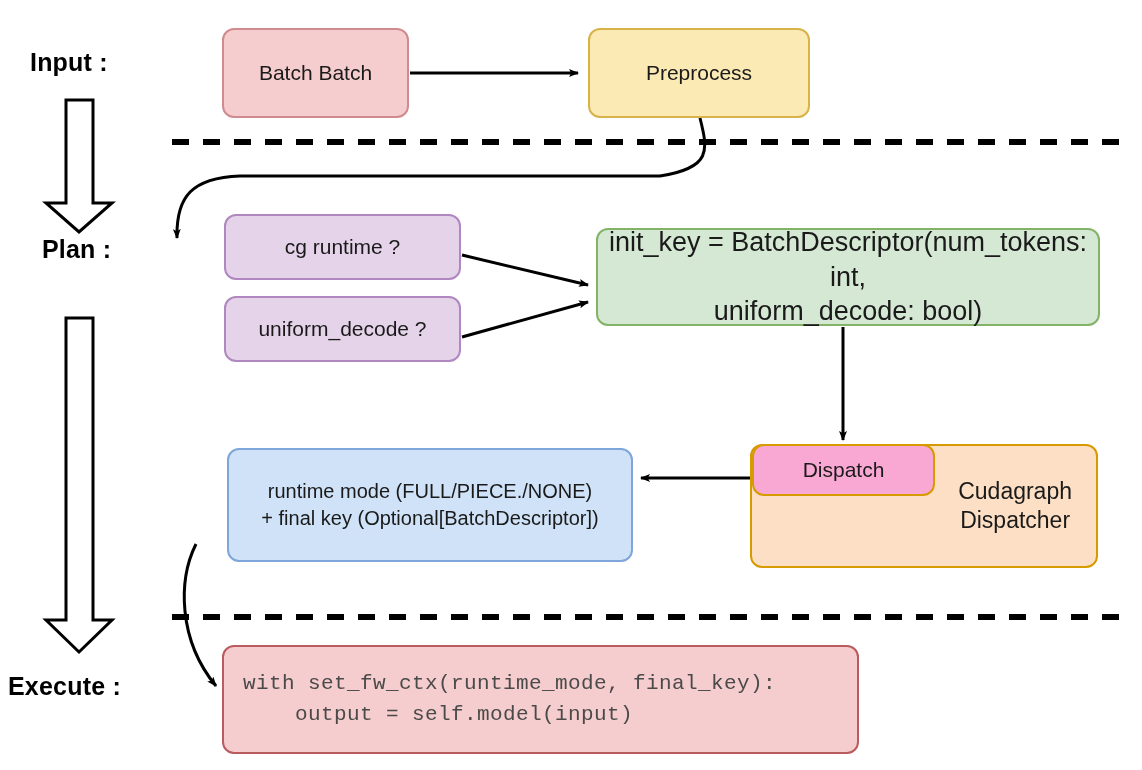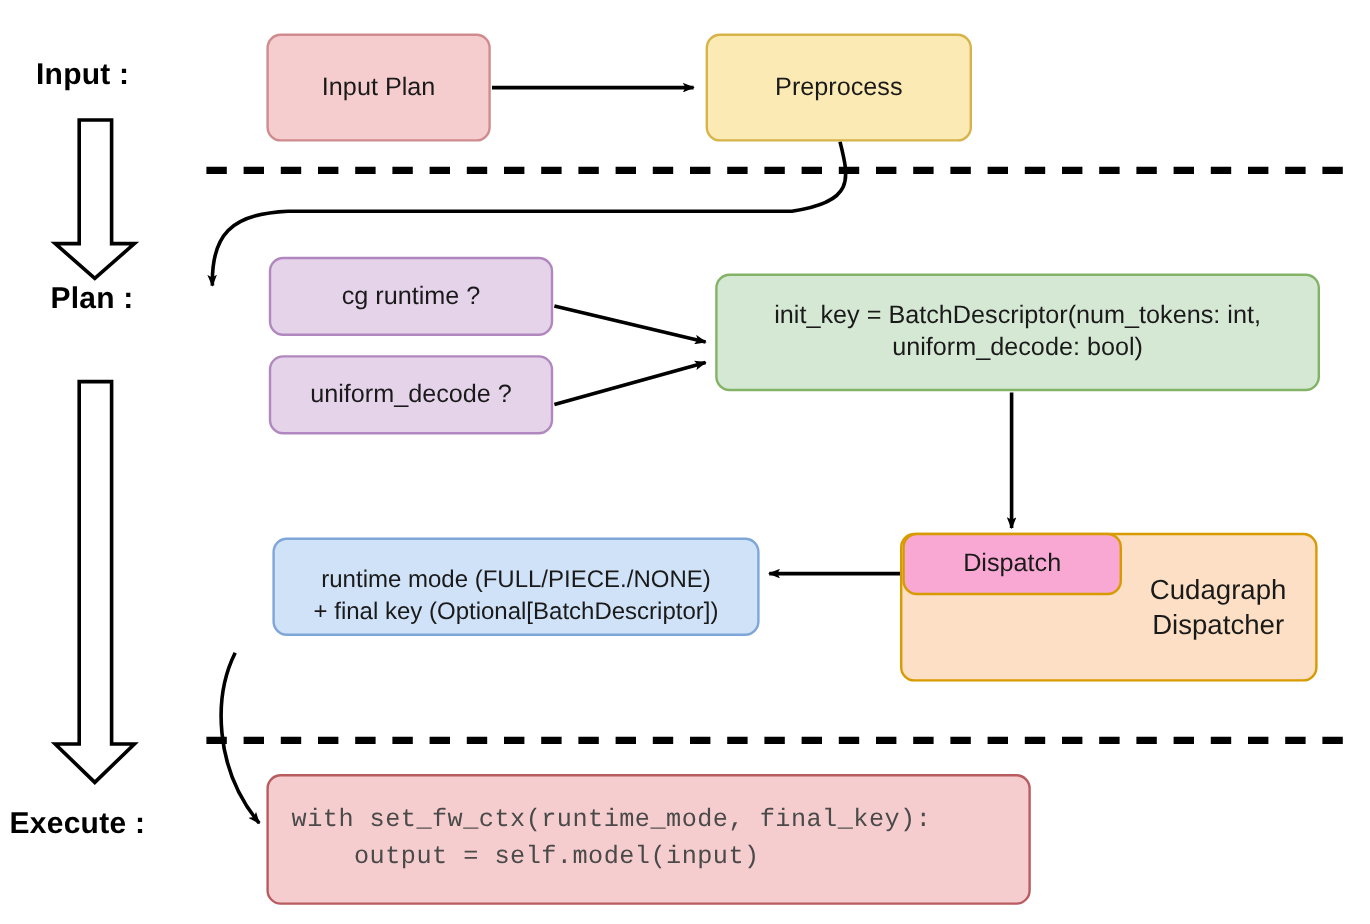--- a/index.html
+++ b/index.html
@@ -60,42 +60,41 @@
     left: 224px; top: 214px; width: 237px; height: 66px;
     background: #e5d3ea; border-color: #b088bf;
   }
   .node-uniform-decode {
     left: 224px; top: 296px; width: 237px; height: 66px;
     background: #e5d3ea; border-color: #b088bf;
   }
   .node-init-key {
     left: 596px; top: 228px; width: 504px; height: 98px;
     background: #d5e8d4; border-color: #82b366;
-    font-size: 21px;
+    font-size: 27px;
   }
   .node-cudagraph-dispatcher {
     left: 750px; top: 444px; width: 348px; height: 124px;
     background: #fcdfc4; border-color: #d79b00;
     align-items: center;
     justify-content: flex-end;
     padding-right: 24px;
     font-size: 23px;
   }
   .node-dispatch {
     left: 752px; top: 444px; width: 183px; height: 52px;
     background: #f9a8d4; border-color: #d79b00;
     font-size: 21px;
     z-index: 3;
   }
   .node-runtime-mode {
-    left: 227px; top: 448px; width: 406px; height: 82px;
+    left: 227px; top: 448px; width: 406px; height: 114px;
     background: #cfe2f7; border-color: #7ea6d9;
     font-size: 20px;
     line-height: 1.35;
-    align-items: flex-end;
   }
   .node-exec-code {
     left: 222px; top: 645px; width: 637px; height: 109px;
     background: #f6cdce; border-color: #b85c5f;
     font-family: "Liberation Mono", monospace;
     font-size: 21px;
     color: #4a4a4a;
     justify-content: flex-start;
     align-items: center;
     padding-left: 8px;
@@ -138,21 +137,21 @@
     <polygon points="66,100 93,100 93,203 112,203 79,232 46,203 66,203" fill="#ffffff" stroke="#000000" stroke-width="3" stroke-linejoin="miter"></polygon>
 
     <polygon points="66,318 93,318 93,620 112,620 79,652 46,620 66,620" fill="#ffffff" stroke="#000000" stroke-width="3" stroke-linejoin="miter"></polygon>
   </svg>
 
   <div class="stage-label" style="left:30px; top:48px;">Input :</div>
   <div class="stage-label" style="left:42px; top:235px;">Plan :</div>
   <div class="stage-label" style="left:8px; top:672px;">Execute :</div>
 
   <div class="node node-input-batch">
-    <span class="label">Input Plan</span>
+    <span class="label">Batch Batch</span>
   </div>
 
   <div class="node node-preprocess">
     <span class="label">Preprocess</span>
   </div>
 
   <div class="node node-cg-padding">
     <span class="label">cg runtime ?</span>
   </div>
 

